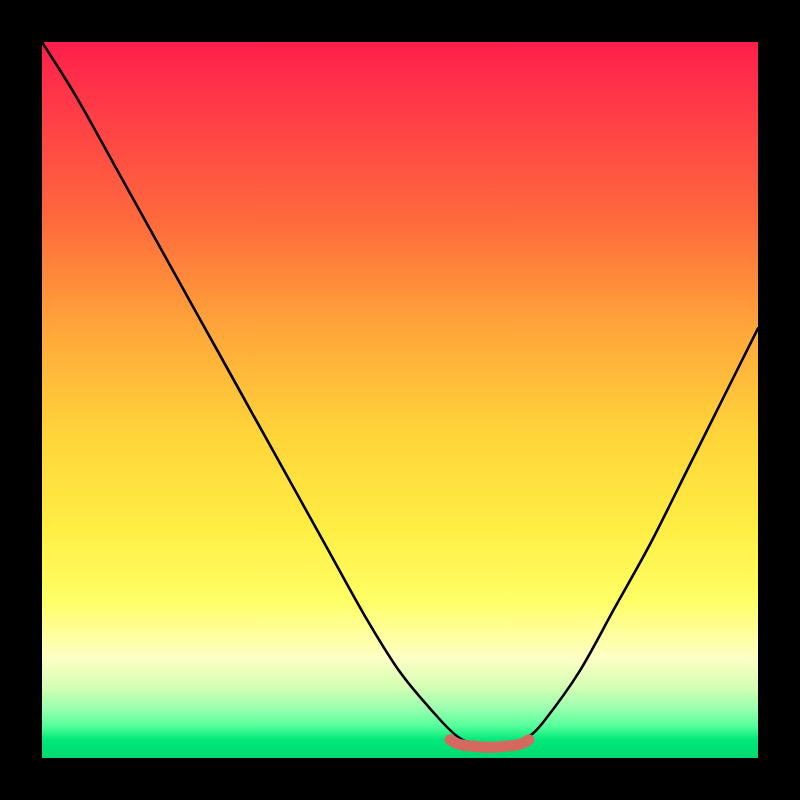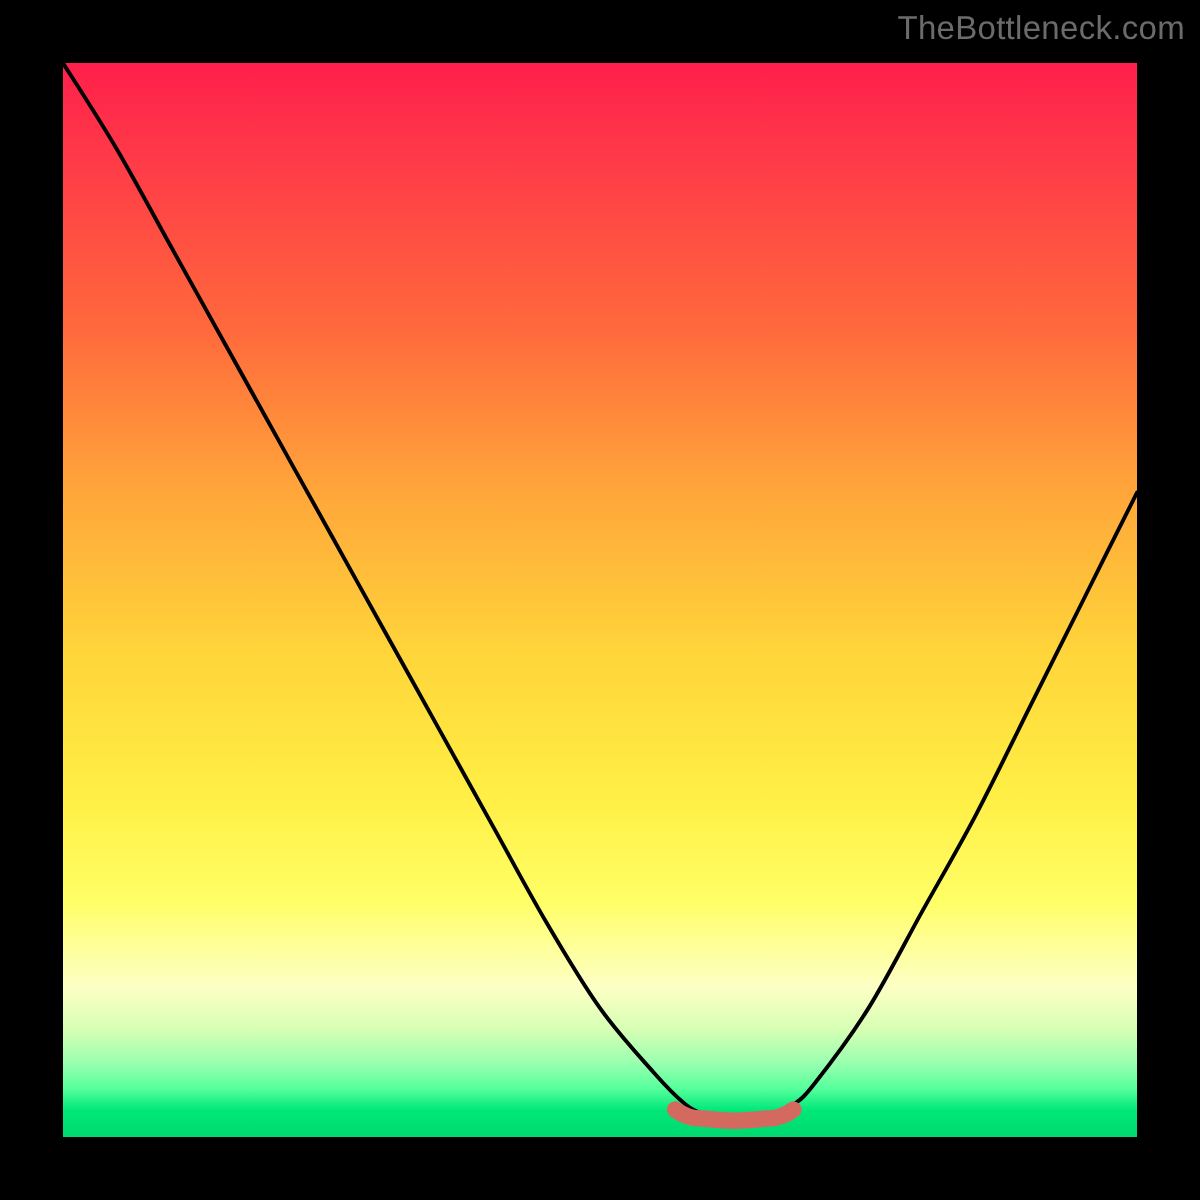--- a/index.html
+++ b/index.html
@@ -64,21 +64,20 @@
     top: 0;
     width: 716px;
     height: 716px;
     z-index: 3;
   }
 </style>
 </head>
 <body>
 
 <div class="frame">
-  <div class="watermark">TheBottleneck.com</div>
   <div class="plot">
     <svg class="curve" viewBox="0 0 716 716" preserveAspectRatio="none">
       <path d="M 0.0 0.0 C 6.0 9.5, 23.9 37.0, 35.8 57.3 C 47.7 77.6, 59.7 100.2, 71.6 121.7 C 83.5 143.2, 95.5 164.7, 107.4 186.2 C 119.3 207.6, 131.3 229.1, 143.2 250.6 C 155.1 272.1, 167.1 293.6, 179.0 315.0 C 190.9 336.5, 202.9 358.0, 214.8 379.5 C 226.7 401.0, 238.7 422.4, 250.6 443.9 C 262.5 465.4, 274.5 486.9, 286.4 508.4 C 298.3 529.8, 310.3 552.5, 322.2 572.8 C 334.1 593.1, 346.1 613.4, 358.0 630.1 C 369.9 646.8, 384.3 662.3, 393.8 673.0 C 403.3 683.8, 409.3 689.7, 415.3 694.5 C 421.2 699.3, 424.8 699.9, 429.6 701.7 C 434.4 703.5, 439.1 704.7, 443.9 705.3 C 448.7 705.9, 453.5 705.9, 458.2 705.3 C 463.0 704.7, 467.8 703.5, 472.6 701.7 C 477.3 699.9, 482.1 698.1, 486.9 694.5 C 491.7 690.9, 492.8 690.9, 501.2 680.2 C 509.6 669.5, 525.1 649.2, 537.0 630.1 C 548.9 611.0, 560.9 587.1, 572.8 565.6 C 584.7 544.2, 596.7 523.9, 608.6 501.2 C 620.5 478.5, 632.5 453.5, 644.4 429.6 C 656.3 405.7, 668.3 381.9, 680.2 358.0 C 692.1 334.1, 710.0 298.3, 716.0 286.4" fill="none" stroke="#000000" stroke-width="2.6" stroke-linecap="round" stroke-linejoin="round"></path>
     </svg>
     <svg class="bump" viewBox="0 0 716 716" preserveAspectRatio="none">
       <path d="M 408.1 697.7 Q 416.1 703.7, 426.1 703.7 L 437.5 704.7 Q 447.5 705.7, 457.5 704.7 L 468.9 703.7 Q 478.9 703.7, 486.9 697.7" fill="none" stroke="#d46a5f" stroke-width="11" stroke-linecap="round" stroke-linejoin="round"></path>
     </svg>
   </div>
 </div>
 

